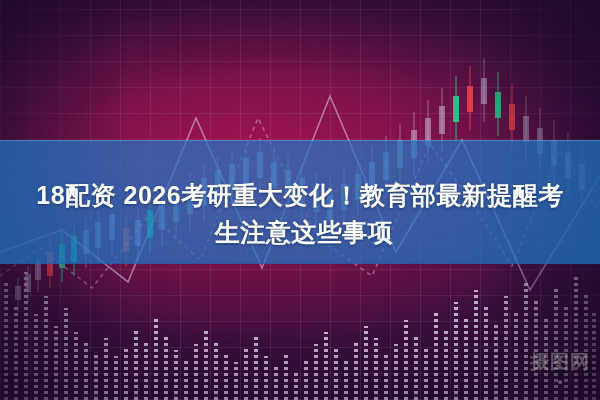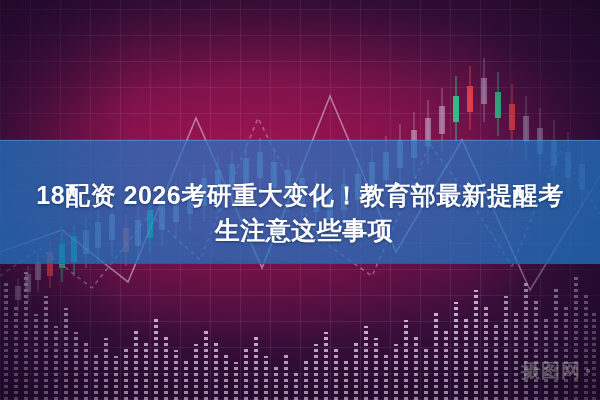--- a/index.html
+++ b/index.html
@@ -59,34 +59,35 @@
   }
   .headline .ln{
     color:#ffffff;
     font-size:25px;
     font-weight:bold;
     letter-spacing:.5px;
     line-height:1.18;
     white-space:nowrap;
     text-shadow:0 1px 3px rgba(0,30,60,.55);
   }
-  .headline .ln2{ margin-left:8px;font-family:Liberation Mono, monospace; }
+  .headline .ln2{ margin-left:8px; }
 
   
   .watermark{
     position:absolute;
     right:10px; bottom:16px;
     z-index:7;
     display:flex; align-items:center; gap:5px;
     color:rgba(255,255,255,0.30);
     font-size:19px;
     font-weight:bold;
     letter-spacing:1px;
     text-shadow:0 1px 2px rgba(0,0,0,.25);
     pointer-events:none;
+    flex-direction:column;
   }
   .watermark .dot{
     width:4px;height:4px;border-radius:50%;
     background:rgba(255,255,255,0.30);
     display:inline-block;
   }
 </style>
 </head>
 <body>
 

